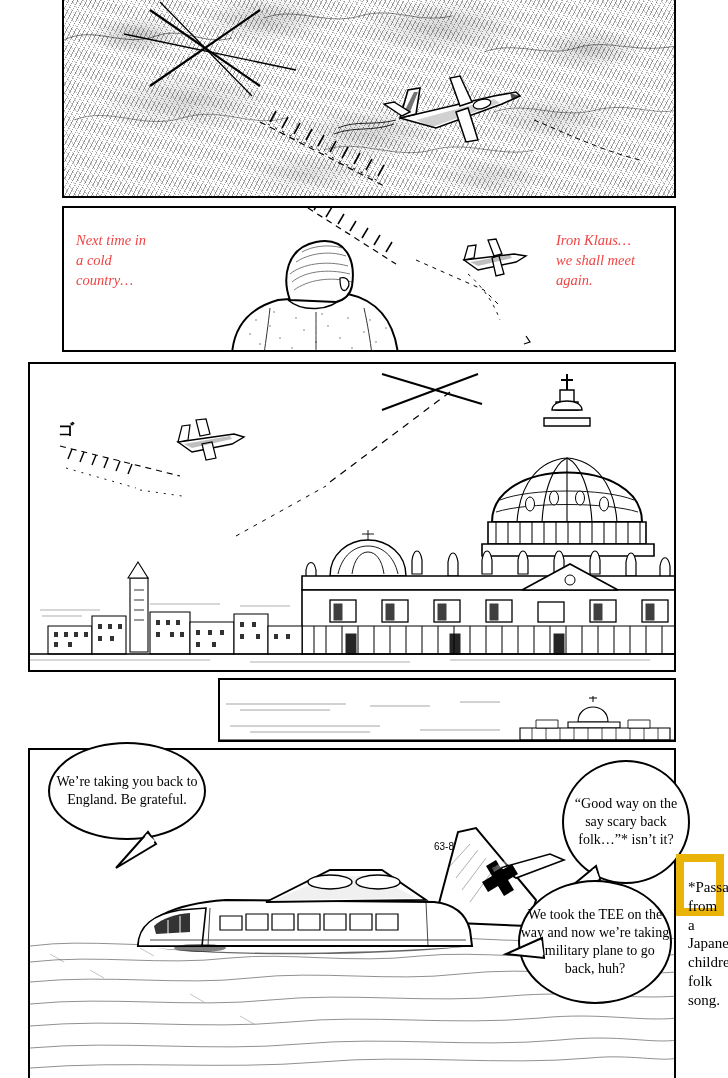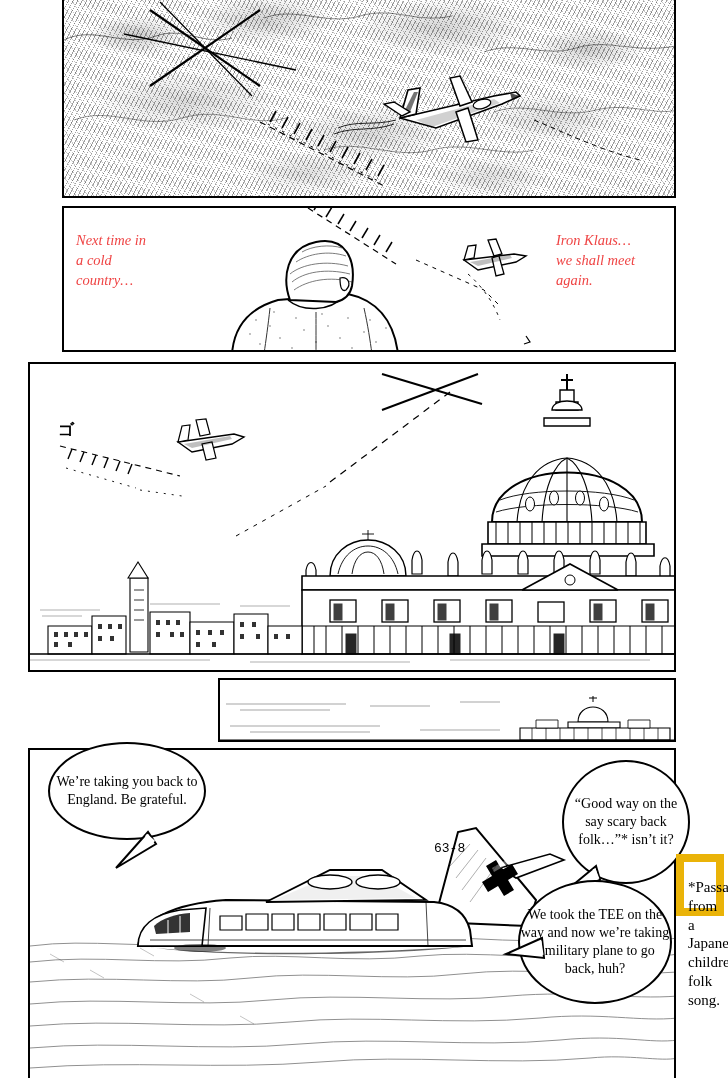--- a/index.html
+++ b/index.html
@@ -550,21 +550,21 @@
         </g>
 
         <path d="M112,196 C160,204 300,206 442,196 C360,206 180,208 112,196 Z" fill="#000" opacity=".6"></path>
 
         <ellipse cx="170" cy="198" rx="26" ry="4" fill="#000" opacity=".5"></ellipse>
       </g>
 
       <g></g>
     </svg>
 
-    <div class="jp" style="left:404px;top:91px;font-size:13px;font-family:Liberation Mono, monospace;font-weight:normal;letter-spacing:0;">63-8</div>
+    <div class="jp" style="left:404px;top:91px;font-size:10px;font-family:Liberation Sans, sans-serif;font-weight:normal;letter-spacing:0;">63-8</div>
   </div>
 
   <div class="balloon" style="left:48px;top:742px;width:158px;height:98px;">
     <span>We’re taking you back to England. Be grateful.</span>
   </div>
   <svg style="position:absolute;left:108px;top:828px;width:60px;height:44px;">
     <path d="M40,4 L8,40 L48,16 Z" fill="#fff" stroke="#000" stroke-width="2"></path>
     <path d="M38,7 L46,14" stroke="#fff" stroke-width="3"></path>
   </svg>
 

